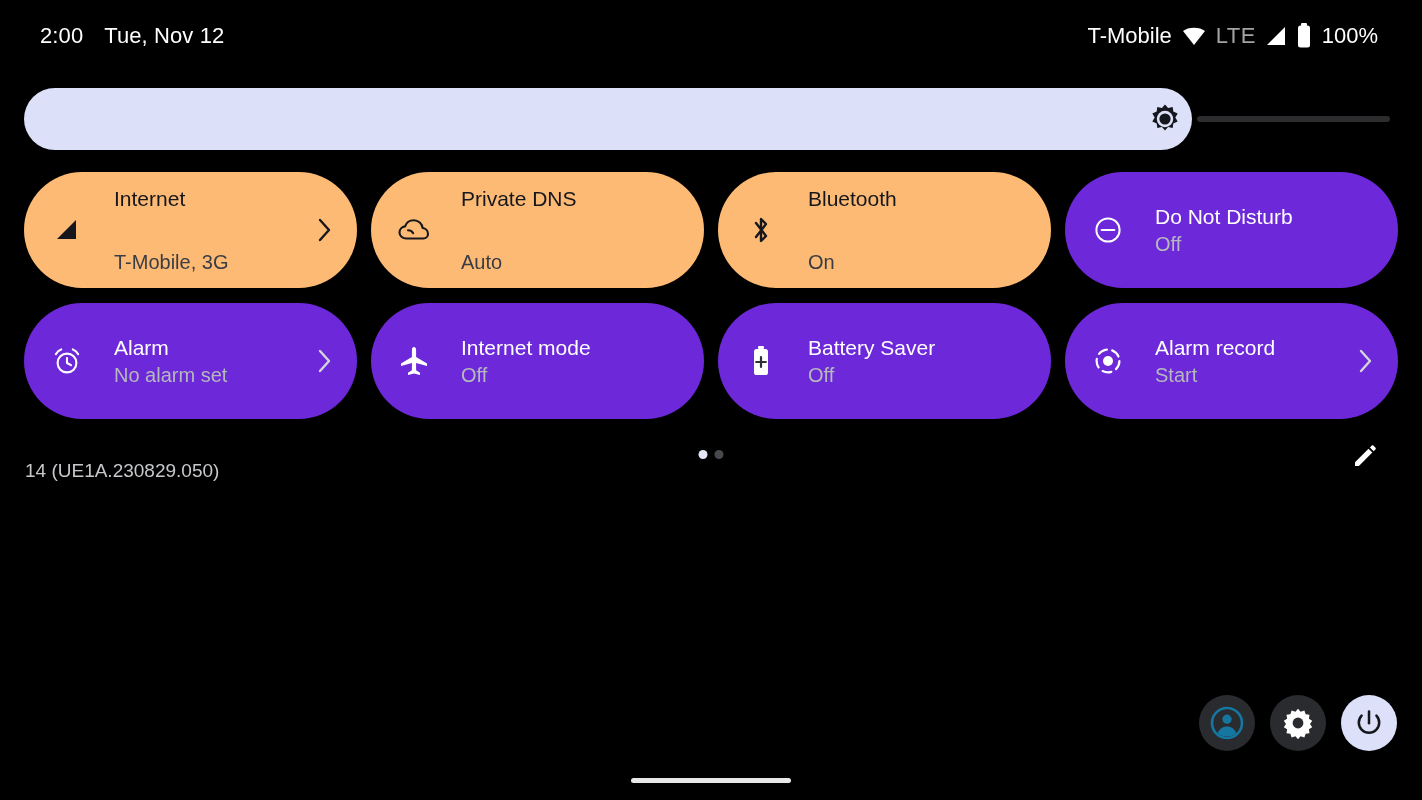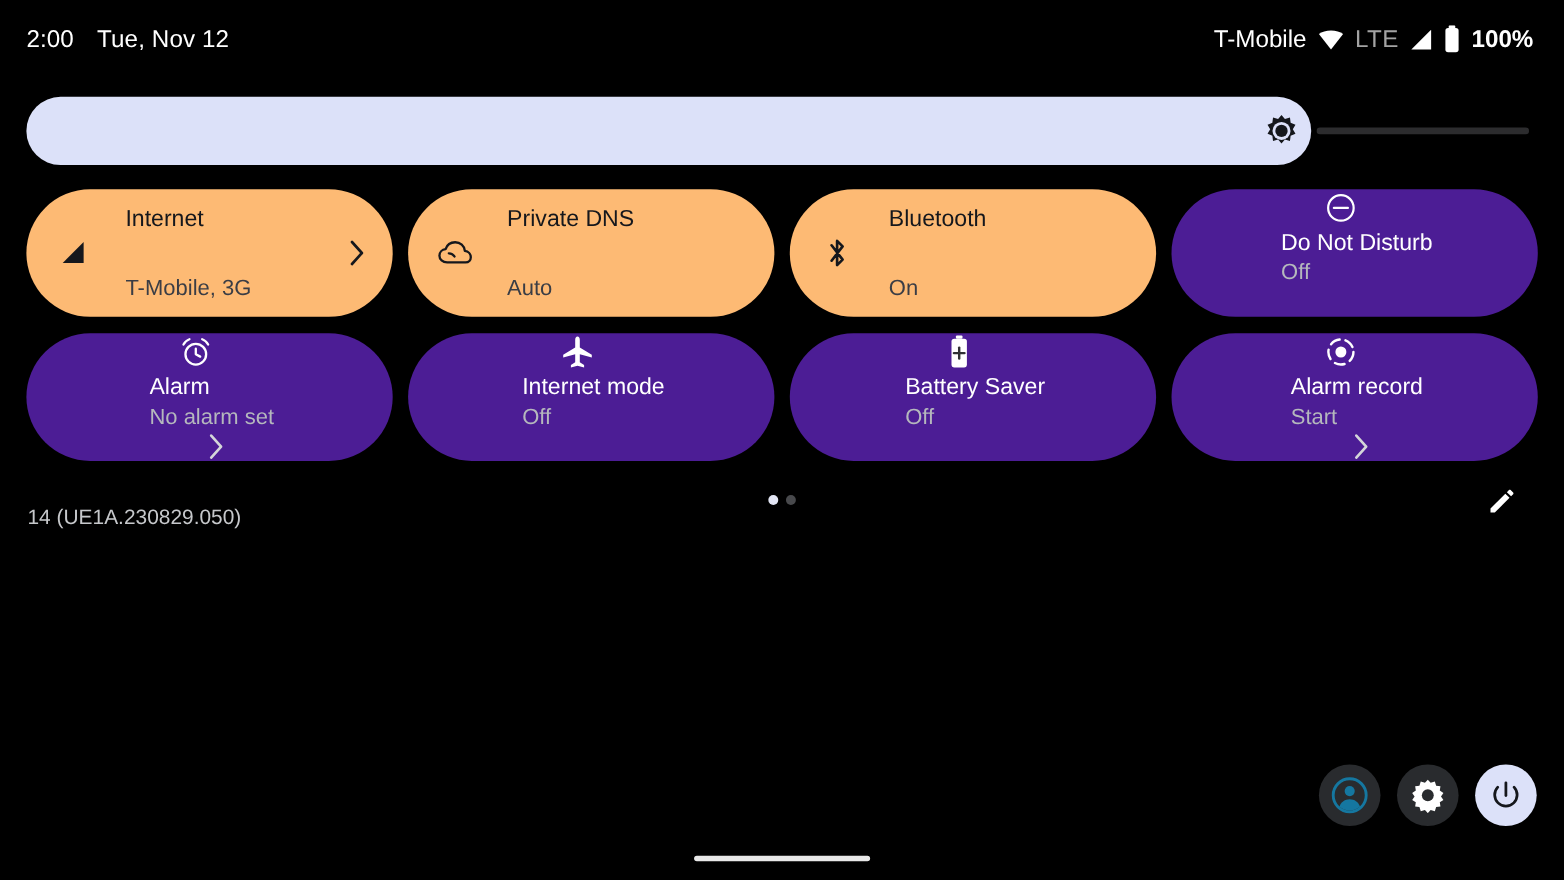--- a/index.html
+++ b/index.html
@@ -17,21 +17,21 @@
 
   
   #status-bar {
     position: absolute;
     top: 0; left: 0;
     width: 1422px;
     height: 72px;
     display: flex;
     align-items: center;
     justify-content: space-between;
-    padding: 0 24px;
+    padding: 0 40px;
   }
   .status-left {
     display: flex;
     align-items: center;
     gap: 21px;
   }
   .status-clock {
     font-size: 22px;
     color: #ffffff;
     letter-spacing: 0.1px;
@@ -53,21 +53,20 @@
   }
   .status-lte {
     font-size: 22px;
     color: #a3a3a3;
     letter-spacing: 0.4px;
   }
   .status-battery-pct {
     font-size: 22px;
     color: #ffffff;
     margin-left: 1px;
-    font-weight: bold;
   }
   .sb-icon { display: flex; align-items: center; justify-content: center; }
 
   
   #brightness-row {
     position: absolute;
     top: 88px;
     left: 24px;
     width: 1374px;
     height: 62px;
@@ -110,21 +109,21 @@
     row-gap: 15px;
   }
   .tile {
     border-radius: 58px;
     display: flex;
     align-items: center;
     padding: 0 22px 0 26px;
     position: relative;
   }
   .tile.active { background: #fdba74; }
-  .tile.inactive { background: #4c1d95; flex-direction: column; }
+  .tile.inactive { background: #6d28d9; }
   .tile-icon {
     width: 34px;
     height: 34px;
     flex: 0 0 34px;
     display: flex;
     align-items: center;
     justify-content: center;
     margin-right: 30px;
   }
   .tile-text {

